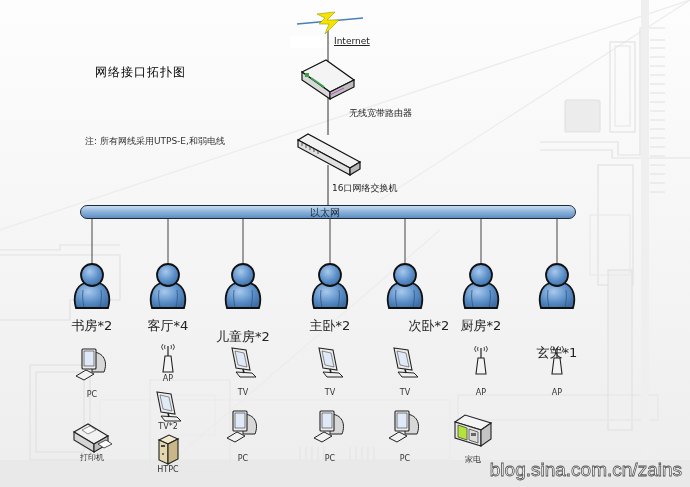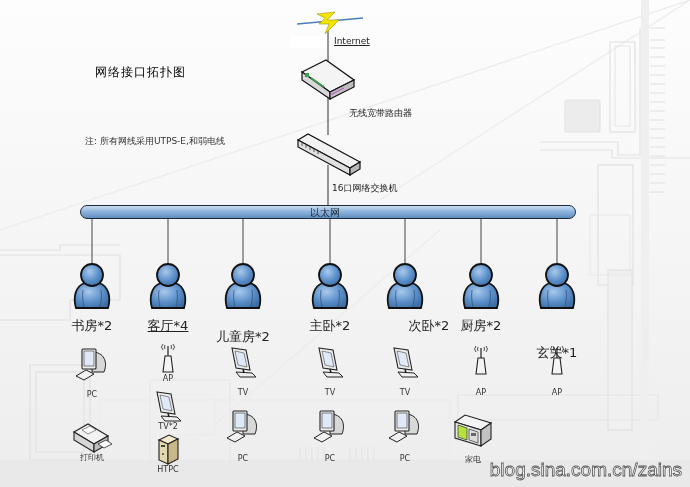--- a/index.html
+++ b/index.html
@@ -177,21 +177,21 @@
           <radialGradient id="ug" cx="40%" cy="35%" r="70%">
             <stop offset="0" stop-color="#a9c9ec"></stop>
             <stop offset="0.6" stop-color="#5b8fc9"></stop>
             <stop offset="1" stop-color="#3e6ea5"></stop>
           </radialGradient>
         </defs>
       <path d="M4,46 C1,36 3,24 13,21 L27,21 C37,24 39,36 36,46 Z" fill="url(#ug)" stroke="#111" stroke-width="1.8"></path>
       <circle cx="20" cy="13" r="11" fill="url(#ug)" stroke="#111" stroke-width="1.8"></circle>
       <path d="M11,28 C10,35 11,40 12,45 M29,28 C30,35 29,40 28,45" stroke="#33567f" stroke-width="0.8" fill="none"></path>
     </svg></div>
-    <div class="abs room-lbl" style="left: 168px; top: 317px; text-decoration: underline;">客厅*4</div>
+    <div class="abs room-lbl" style="left: 168px; top: 317px;">客厅*4</div>
     <div class="abs" style="left: 158px; top: 342px;"><svg width="20" height="32" viewBox="0 0 20 32">
       <path d="M5,2 Q2,5 5,8 M15,2 Q18,5 15,8 M7,3 Q6,5 7,7 M13,3 Q14,5 13,7" stroke="#222" stroke-width="0.8" fill="none"></path>
       <line x1="10" y1="4" x2="10" y2="14" stroke="#222" stroke-width="1.2"></line>
       <path d="M7,14 L13,14 L15,30 L5,30 Z" fill="#f4f4f4" stroke="#222" stroke-width="1.1"></path>
     </svg></div>
     <div class="abs dev-lbl" style="left: 168px; top: 374px;">AP</div>
     <div class="abs" style="left: 153px; top: 390px;"><svg width="30" height="34" viewBox="0 0 30 34">
       <polygon points="4,2 18,4 22,24 8,22" fill="#ececec" stroke="#222" stroke-width="1.1"></polygon>
       <polygon points="7,5 16,7 19,21 10,19" fill="#dfe9f8" stroke="#444" stroke-width="0.6"></polygon>
       <polygon points="8,26 24,27 28,31 12,31" fill="#f0f0f0" stroke="#222" stroke-width="1"></polygon>

